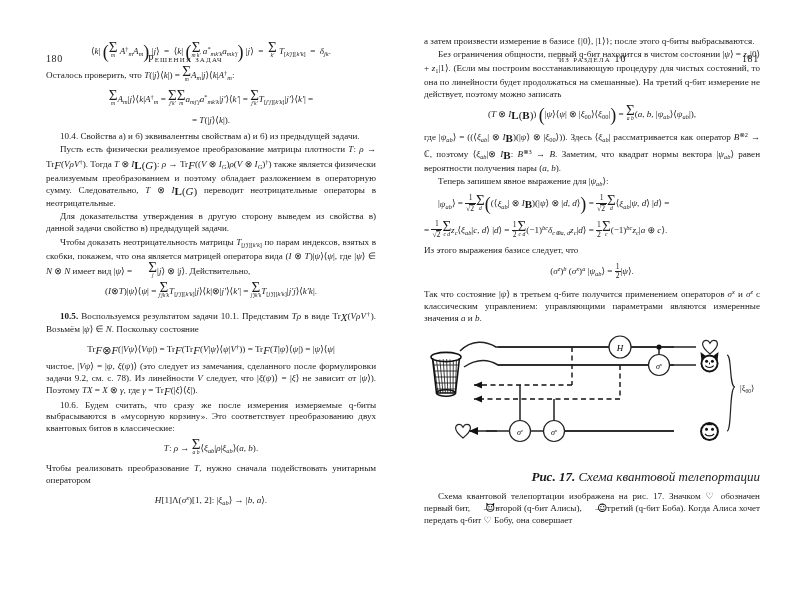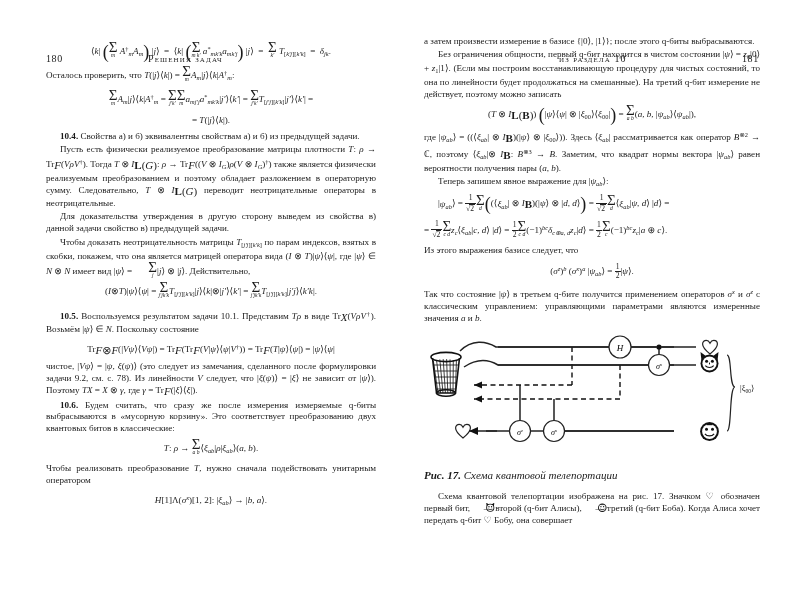--- a/index.html
+++ b/index.html
@@ -52,21 +52,21 @@
   .sumw .s{font-size:15px;line-height:11px;display:block;}
   .sumw .lim{font-size:5.6px;line-height:6px;display:block;margin-top:-1px;}
   .frac{display:inline-block;vertical-align:-4px;text-align:center;font-size:7.6px;line-height:8.4px;}
   .frac .num{display:block;border-bottom:.6px solid #222;padding:0 1px;}
   .frac .den{display:block;padding:0 1px;}
   .sqrt{display:inline-block;border-top:.6px solid #222;padding:0 1px;margin-left:-1px;}
 
   
   .figwrap{position:relative;margin-top:6px;height:150px;}
   .figcap{
-    text-align:left;font-size:11px;margin-top:2px;
+    text-align:right;font-size:13px;margin-top:2px;
   }
   .figcap b{font-style:italic;}
   .figcap .capt{font-style:italic;}
 </style>
 </head>
 <body>
 
 <div class="page">
 
   <div class="runhead folio rh-left-folio">180</div>
@@ -87,21 +87,21 @@
 
       <div class="eq tall" style="text-align:center;">
         <span class="sumw"><span class="s">Σ</span><span class="lim"><i>m</i></span></span><i>A<sub>m</sub></i>|<i>j</i>⟩⟨<i>k</i>|<i>A</i><sup>†</sup><sub><i>m</i></sub> = <span class="sumw"><span class="s">Σ</span><span class="lim"><i>j′k′</i></span></span><span class="sumw"><span class="s">Σ</span><span class="lim"><i>m</i></span></span><i>a<sub>mj′j</sub>a</i><sup>*</sup><sub><i>mk′k</i></sub>|<i>j′</i>⟩⟨<i>k′</i>| = <span class="sumw"><span class="s">Σ</span><span class="lim"><i>j′k′</i></span></span><i>T</i><sub>[<i>j′j</i>][<i>k′k</i>]</sub>|<i>j′</i>⟩⟨<i>k′</i>| =
       </div>
 
       <div class="eq">
         = <i>T</i>(|<i>j</i>⟩⟨<i>k</i>|).
       </div>
 
       <p class="ind">
-        <b style="font-weight:bold;">10.4.</b> Свойства а) и б) эквивалентны свойствам а) и б) из предыдущей задачи.
+        <b style="font-weight:normal;">10.4.</b> Свойства а) и б) эквивалентны свойствам а) и б) из предыдущей задачи.
       </p>
 
       <p class="ind">
         Пусть есть физически реализуемое преобразование матрицы плотности <i>T</i>: <i>ρ</i> → Tr<sub class="sm"><i>F</i></sub>(<i>VρV</i><sup>†</sup>). Тогда <i>T</i> ⊗ <i>I</i><sub class="sm"><span class="bb">L</span>(<i>G</i>)</sub>: <i>ρ</i> → Tr<sub class="sm"><i>F</i></sub>((<i>V</i> ⊗ <i>I<sub>G</sub></i>)<i>ρ</i>(<i>V</i> ⊗ <i>I<sub>G</sub></i>)<sup>†</sup>) также является физически реализуемым преобразованием и поэтому обладает разложением в операторную сумму. Следовательно, <i>T</i> ⊗ <i>I</i><sub class="sm"><span class="bb">L</span>(<i>G</i>)</sub> переводит неотрицательные операторы в неотрицательные.
       </p>
 
       <p class="ind">
         Для доказательства утверждения в другую сторону выведем из свойства в) данной задачи свойство в) предыдущей задачи.
       </p>
 
@@ -119,21 +119,21 @@
 
       <div class="eq">
         Tr<sub class="sm"><i>F</i>⊗<i>F</i></sub>(|<i>Vψ</i>⟩⟨<i>Vψ</i>|) = Tr<sub class="sm"><i>F</i></sub>(Tr<sub class="sm"><i>F</i></sub>(<i>V</i>|<i>ψ</i>⟩⟨<i>ψ</i>|<i>V</i><sup>†</sup>)) = Tr<sub class="sm"><i>F</i></sub>(<i>T</i>|<i>ψ</i>⟩⟨<i>ψ</i>|) = |<i>ψ</i>⟩⟨<i>ψ</i>|
       </div>
 
       <p class="noind">
         чистое, |<i>Vψ</i>⟩ = |<i>ψ</i>, <i>ξ</i>(<i>ψ</i>)⟩ (это следует из замечания, сделанного после формулировки задачи 9.2, см. с. 78). Из линейности <i>V</i> следует, что |<i>ξ</i>(<i>ψ</i>)⟩ = |<i>ξ</i>⟩ не зависит от |<i>ψ</i>⟩). Поэтому <i>TX</i> = <i>X</i> ⊗ <i>γ</i>, где <i>γ</i> = Tr<sub class="sm"><i>F</i></sub>(|<i>ξ</i>⟩⟨<i>ξ</i>|).
       </p>
 
       <p class="ind">
-        <b style="font-weight:bold;">10.6.</b> Будем считать, что сразу же после измерения измеряемые q-биты выбрасываются в «мусорную корзину». Это соответствует преобразованию двух квантовых битов в классические:
+        <b style="font-weight:normal;">10.6.</b> Будем считать, что сразу же после измерения измеряемые q-биты выбрасываются в «мусорную корзину». Это соответствует преобразованию двух квантовых битов в классические:
       </p>
 
       <div class="eq tall">
         <i>T</i>: <i>ρ</i> → <span class="sumw"><span class="s">Σ</span><span class="lim"><i>a b</i></span></span>⟨<i>ξ<sub>ab</sub></i>|<i>ρ</i>|<i>ξ<sub>ab</sub></i>⟩(<i>a</i>, <i>b</i>).
       </div>
 
       <p class="noind">
         Чтобы реализовать преобразование <i>T</i>, нужно сначала подействовать унитарным оператором
       </p>
 

